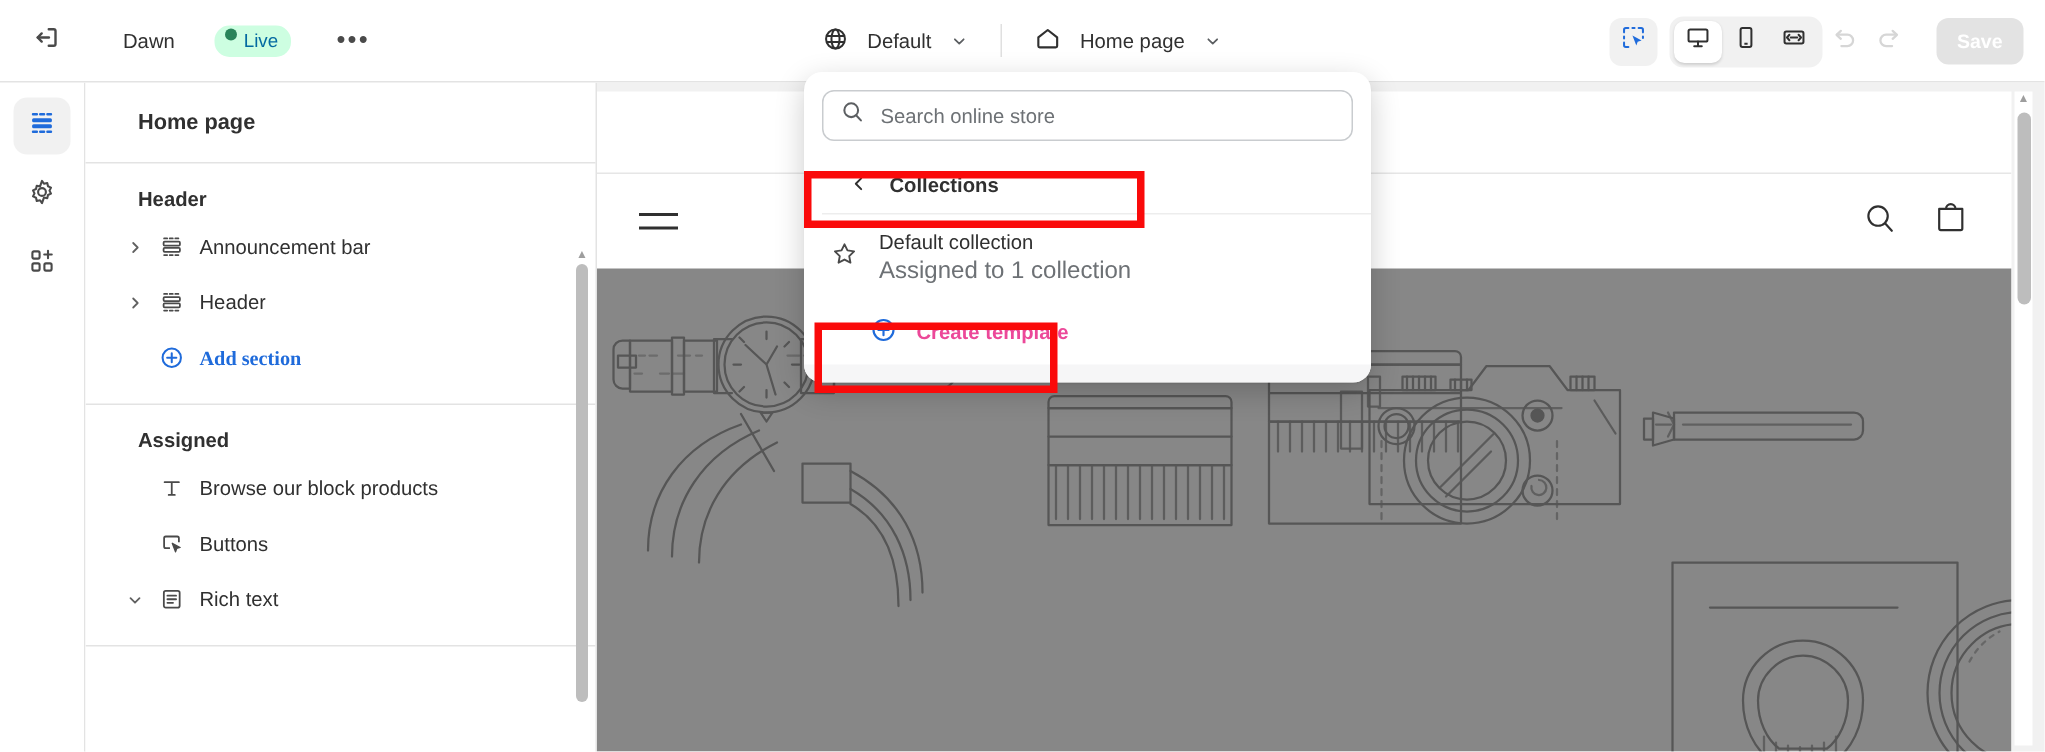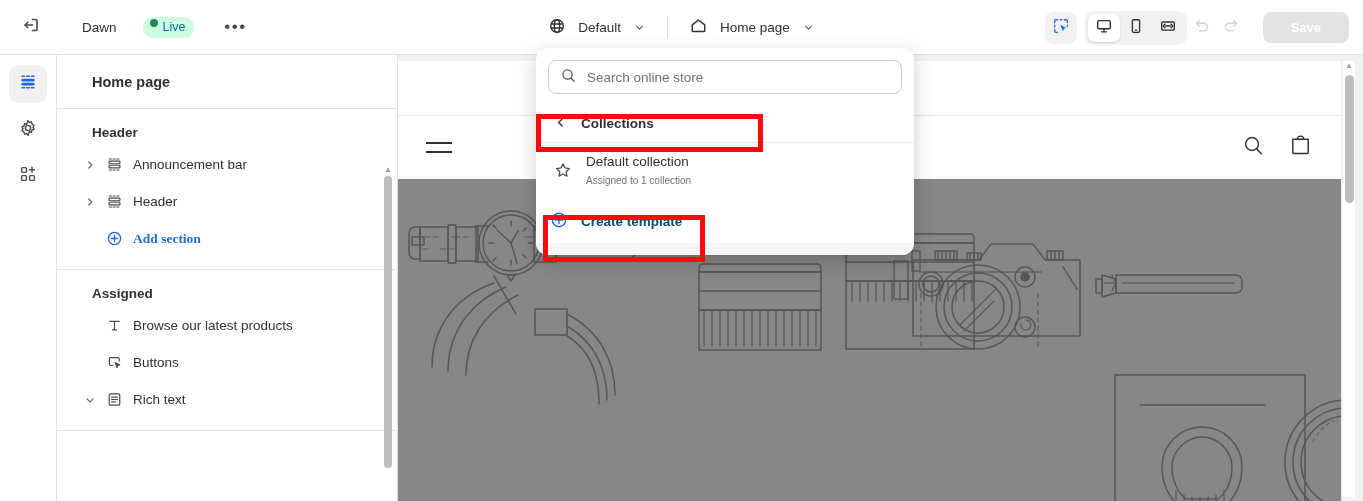--- a/index.html
+++ b/index.html
@@ -75,21 +75,21 @@
     cursor: pointer; background: transparent;
   }
   .device-btn.active { background: #ffffff; box-shadow: 0 1px 2px rgba(0,0,0,.14); }
   .undo-btn { width: 30px; height: 30px; display:flex; align-items:center; justify-content:center; cursor:pointer; }
   .undo-btn:first-of-type { margin-left: 14px; }
   .save-btn {
     margin-left: 16px;
     background: #e3e3e3; color: #ffffff;
     border: none; border-radius: 8px;
     font-size: 13px; font-weight: 600;
-    padding: 8px 28px; cursor: default;
+    padding: 8px 14px; cursor: default;
     font-family: "Liberation Sans", sans-serif;
   }
 
   
   .rail {
     position: absolute; left: 0; top: 55px;
     width: 57px; height: 446px;
     background: #ffffff;
     border-right: 1px solid #e3e3e3;
     display: flex; flex-direction: column; align-items: center;
@@ -226,33 +226,35 @@
     background: transparent;
   }
   .search-box input::placeholder { color: #6d7175; }
 
   .panel-head {
     display: flex; align-items: center; gap: 14px;
     height: 38px; padding: 0 24px 0 18px;
     font-size: 13.5px; font-weight: 600; color: #303030;
     cursor: pointer;
     border-bottom: 1px solid #ededed;
+    margin-left: 12px;
   }
   .panel-item {
     display: flex; align-items: center; gap: 14px;
     padding: 10px 12px 10px 18px; cursor: pointer;
   }
   .pi-text { display: flex; flex-direction: column; gap: 1px; }
   .pi-title { font-size: 13.5px; color: #303030; line-height: 18px; }
-  .pi-sub { font-size: 10px; color: #6d7175; line-height: 18px; }
+  .pi-sub { font-size: 16px; color: #6d7175; line-height: 18px; }
   .panel-create {
     display: flex; align-items: center; gap: 13px;
-    padding: 11px 12px 11px 14px;
-    color: #0c4a6e; font-size: 13.5px; font-weight: 600;
+    padding: 11px 12px 11px 26px;
+    color: #ec4899; font-size: 13.5px; font-weight: 600;
     cursor: pointer;
+    margin-left: 18px;
   }
   .panel-foot { height: 12px; background: #f6f6f7; }
 
   
   .redbox {
     position: absolute; border: 5px solid #fa0a0a;
     z-index: 70; pointer-events: none; background: transparent;
   }
 </style>
 </head>
@@ -456,21 +458,21 @@
     <div class="group">
       <div class="group-label">Assigned</div>
 
 
       <div class="row indent">
         <span class="ricon">
           <svg width="17" height="17" viewBox="0 0 20 20" fill="none" stroke="#4a4a4a" stroke-width="1.4" stroke-linecap="round">
             <path d="M4.4 5.2h11.2M10 5.2v10M7.6 15.2h4.8"></path>
           </svg>
         </span>
-        <span class="rlabel">Browse our latest products</span>
+        <span class="rlabel">Browse our block products</span>
       </div>
 
       <div class="row indent">
         <span class="ricon">
           <svg width="17" height="17" viewBox="0 0 20 20" fill="none" stroke="#4a4a4a" stroke-width="1.4" stroke-linejoin="round">
             <path d="M15.6 8.8V5.6a1.3 1.3 0 0 0-1.3-1.3H5.3A1.3 1.3 0 0 0 4 5.6v6.6a1.3 1.3 0 0 0 1.3 1.3h3.3"></path>
             <path fill="#4a4a4a" stroke="#4a4a4a" stroke-width="1" d="M10.4 9.6l6.2 3.3-2.7.8-.9 2.7z"></path>
           </svg>
         </span>
         <span class="rlabel">Buttons</span>

